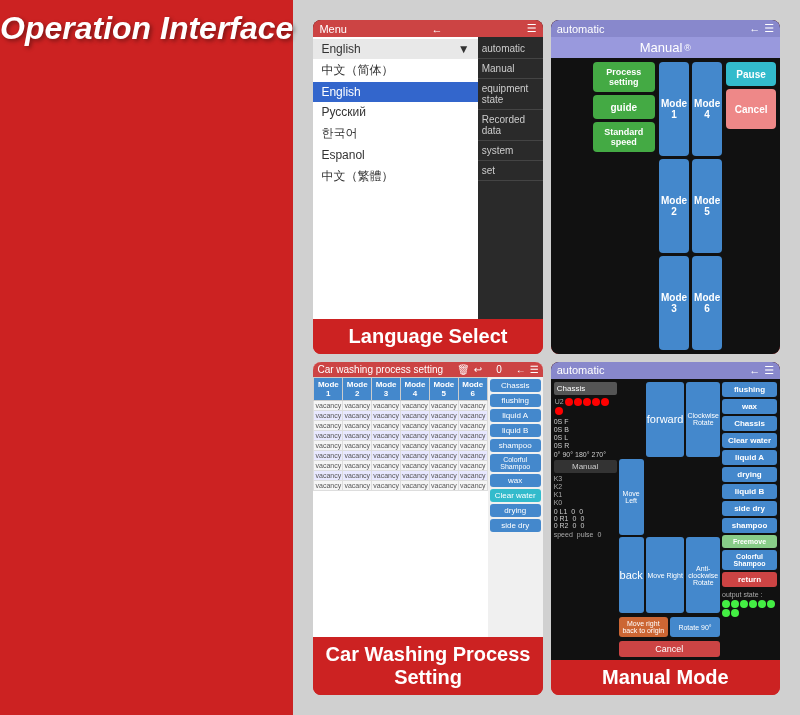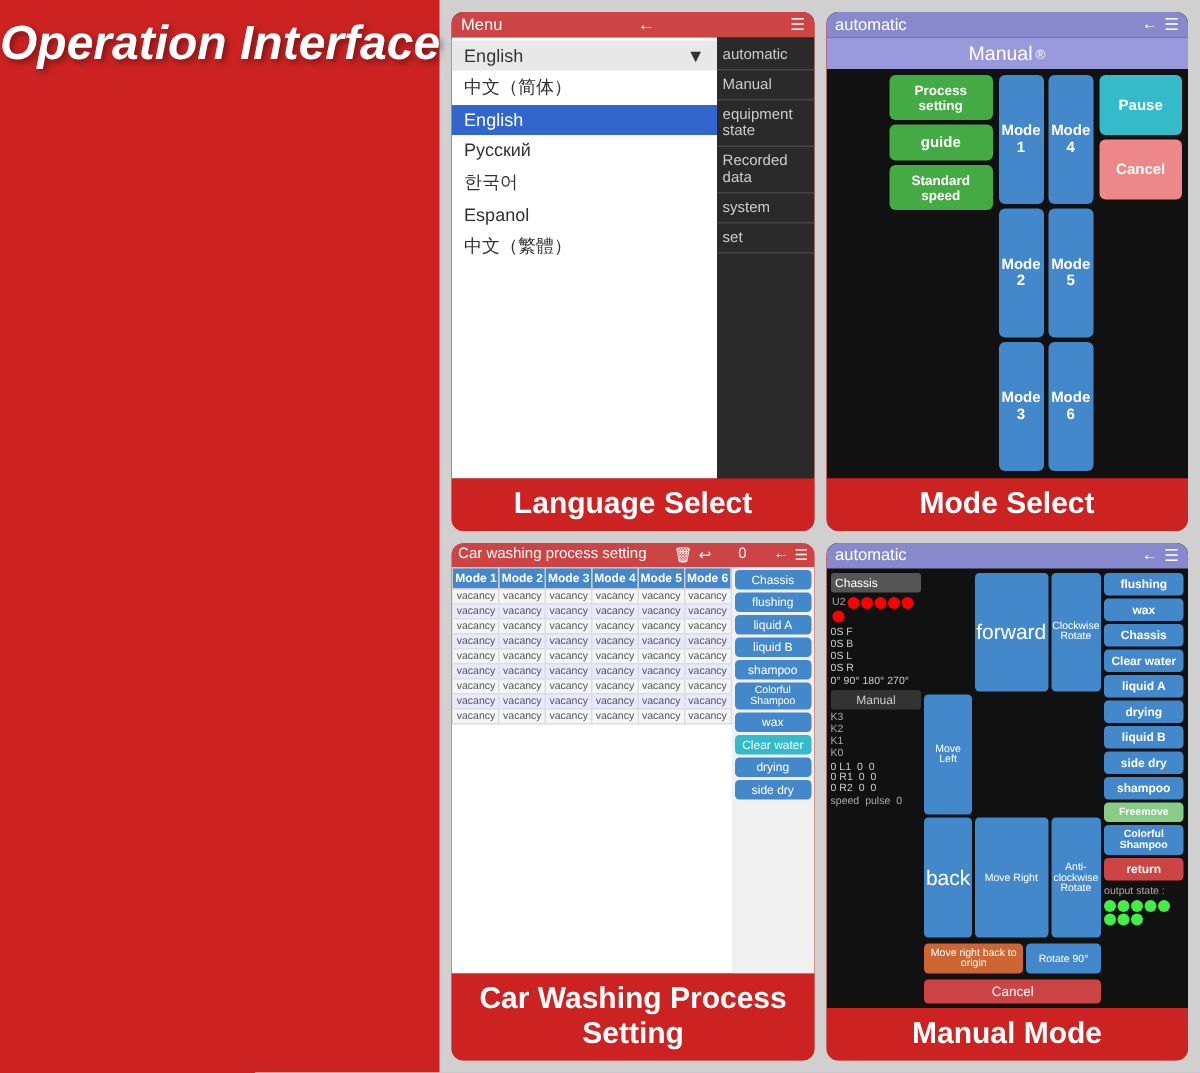--- a/index.html
+++ b/index.html
@@ -31,21 +31,21 @@
       font-weight: 900;
       text-shadow: 2px 2px 4px rgba(0,0,0,0.4);
       font-style: italic;
     }
 
     .grid {
       display: grid;
       grid-template-columns: 1fr 1fr;
       grid-template-rows: 1fr 1fr;
       gap: 8px;
-      padding: 8px;
+      padding: 20px;
       flex: 1;
     }
 
     .card {
       background: #cc2222;
       border-radius: 8px;
       overflow: hidden;
       display: flex;
       flex-direction: column;
     }
@@ -337,21 +337,21 @@
       cursor: pointer;
       font-weight: bold;
     }
 
     .red-dot { width: 8px; height: 8px; background: red; border-radius: 50%; display: inline-block; }
     .green-dot { width: 8px; height: 8px; background: #44ee44; border-radius: 50%; display: inline-block; }
 
     .manual-nav-btn {
       background: #4488cc;
       color: white;
-      font-size: 14px;
+      font-size: 11px;
       text-align: center;
       padding: 3px 1px;
       border-radius: 3px;
       cursor: pointer;
       display: flex;
       align-items: center;
       justify-content: center;
     }
 
     .manual-nav-btn.special {
@@ -426,27 +426,26 @@
             </div>
             <div class="mode-center">
               <div class="mode-btn btn-blue">Mode 1</div>
               <div class="mode-btn btn-blue">Mode 4</div>
               <div class="mode-btn btn-blue">Mode 2</div>
               <div class="mode-btn btn-blue">Mode 5</div>
               <div class="mode-btn btn-blue">Mode 3</div>
               <div class="mode-btn btn-blue">Mode 6</div>
             </div>
             <div class="mode-right">
-              <div class="mode-btn btn-cyan" style="height:40px;">Pause</div>
+              <div class="mode-btn btn-cyan" style="height:24px;">Pause</div>
               <div class="mode-btn btn-pink" style="height:40px;">Cancel</div>
             </div>
           </div>
         </div>
       </div>
-      <div class="card-label">Mode Select</div>
     </div>
 
     <div class="card">
       <div class="card-screen">
         <div class="wash-screen">
           <div class="wash-top-bar">
             <span>Car washing process setting</span>
             <div style="display:flex;gap:4px;">
               <span>🗑</span>
               <span>↩</span>

